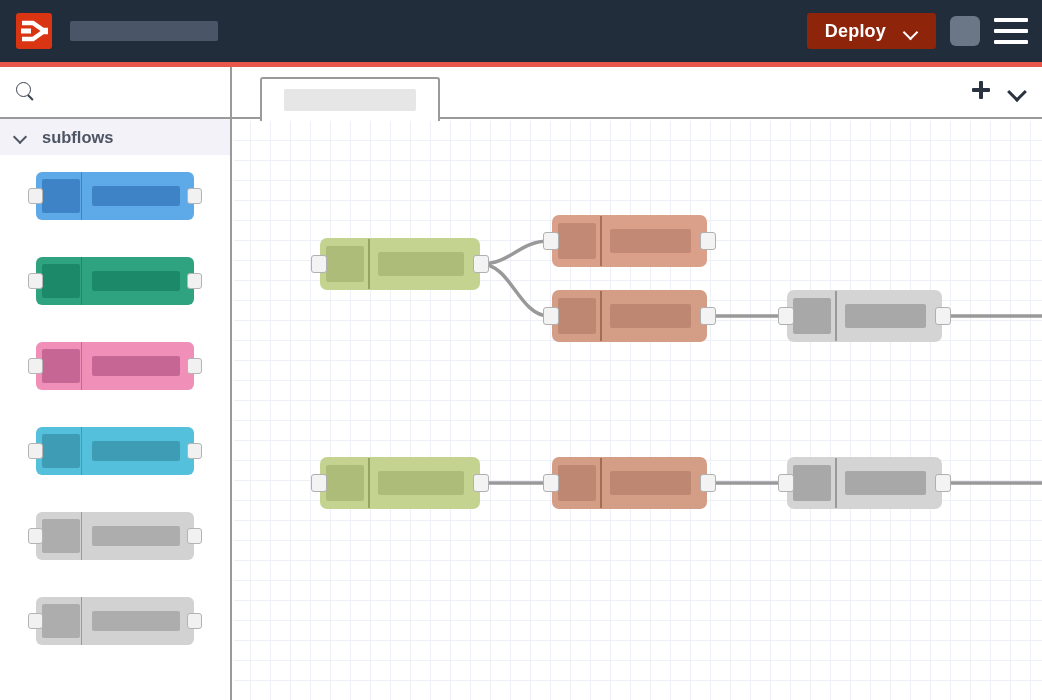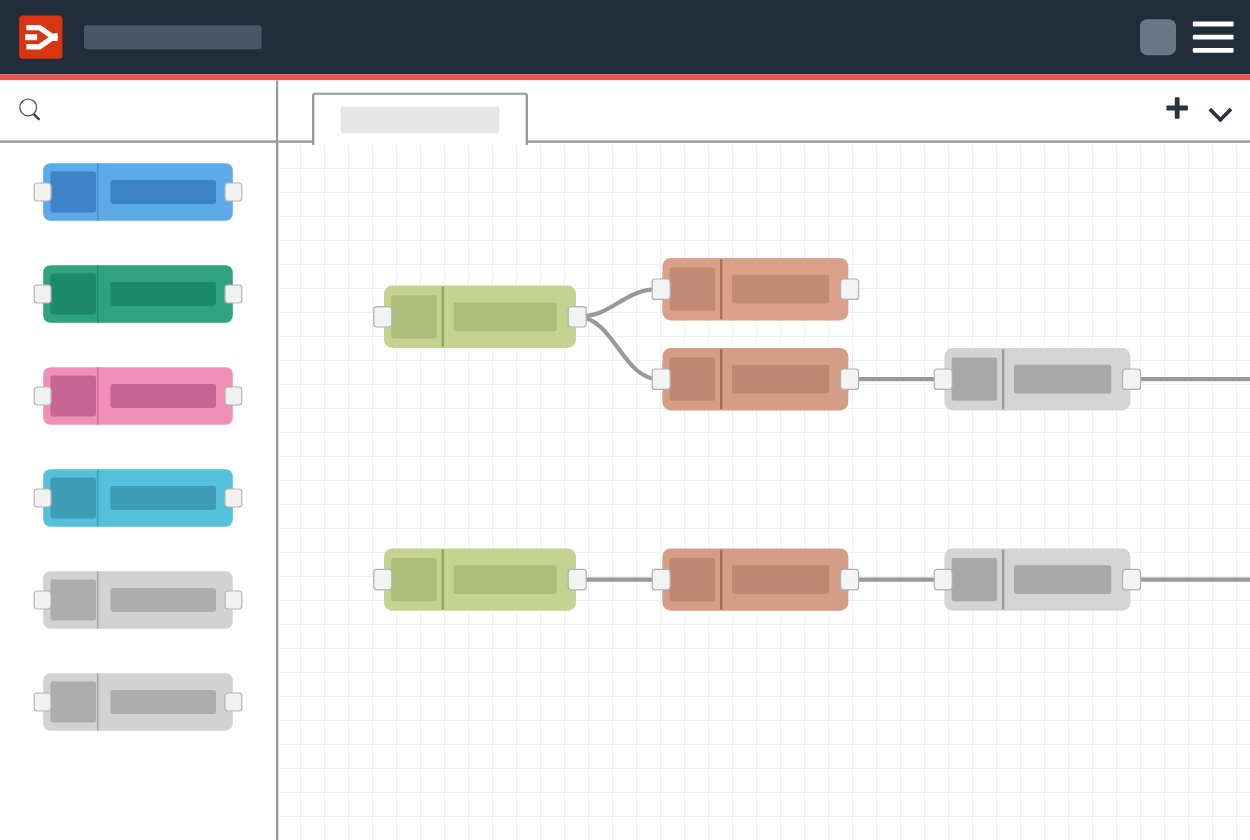--- a/index.html
+++ b/index.html
@@ -196,35 +196,43 @@
   <div id="logo">
     <svg width="36" height="36" viewBox="0 0 36 36" aria-hidden="true">
       <path d="M6 10 H17 L27 17 H32" stroke="#ffffff" stroke-width="4.5" fill="none"></path>
       <path d="M6 26 H17 L27 19 H32" stroke="#ffffff" stroke-width="4.5" fill="none"></path>
       <rect x="5" y="15.5" width="10" height="5" fill="#ffffff"></rect>
     </svg>
   </div>
   <div id="title-placeholder"></div>
 
   <div id="header-right">
+    <button id="deploy-button">
+      <span id="deploy-label">Deploy</span>
+      <span class="chev"></span>
+    </button>
     <div id="user-chip"></div>
     <div id="menu-button">
       <span></span>
       <span></span>
       <span></span>
     </div>
   </div>
 </div>
 <div id="header-accent"></div>
 
 <div id="palette">
   <div id="palette-search">
     <span class="search-icon"></span>
   </div>
 
+  <div id="palette-category">
+    <span class="cat-chev"></span>
+    <span id="palette-category-label">subflows</span>
+  </div>
 
   <div id="palette-list">
       <div class="palette-node" style="background: rgb(94, 169, 232);">
         <span class="pn-port left"></span>
         <span class="pn-icon" style="background:#3d83c6"></span>
         <span class="pn-divider" style="background:#3d83c6"></span>
         <span class="pn-label" style="background:#3d83c6"></span>
         <span class="pn-port right"></span>
       </div>
       <div class="palette-node" style="background: rgb(47, 163, 127);">

